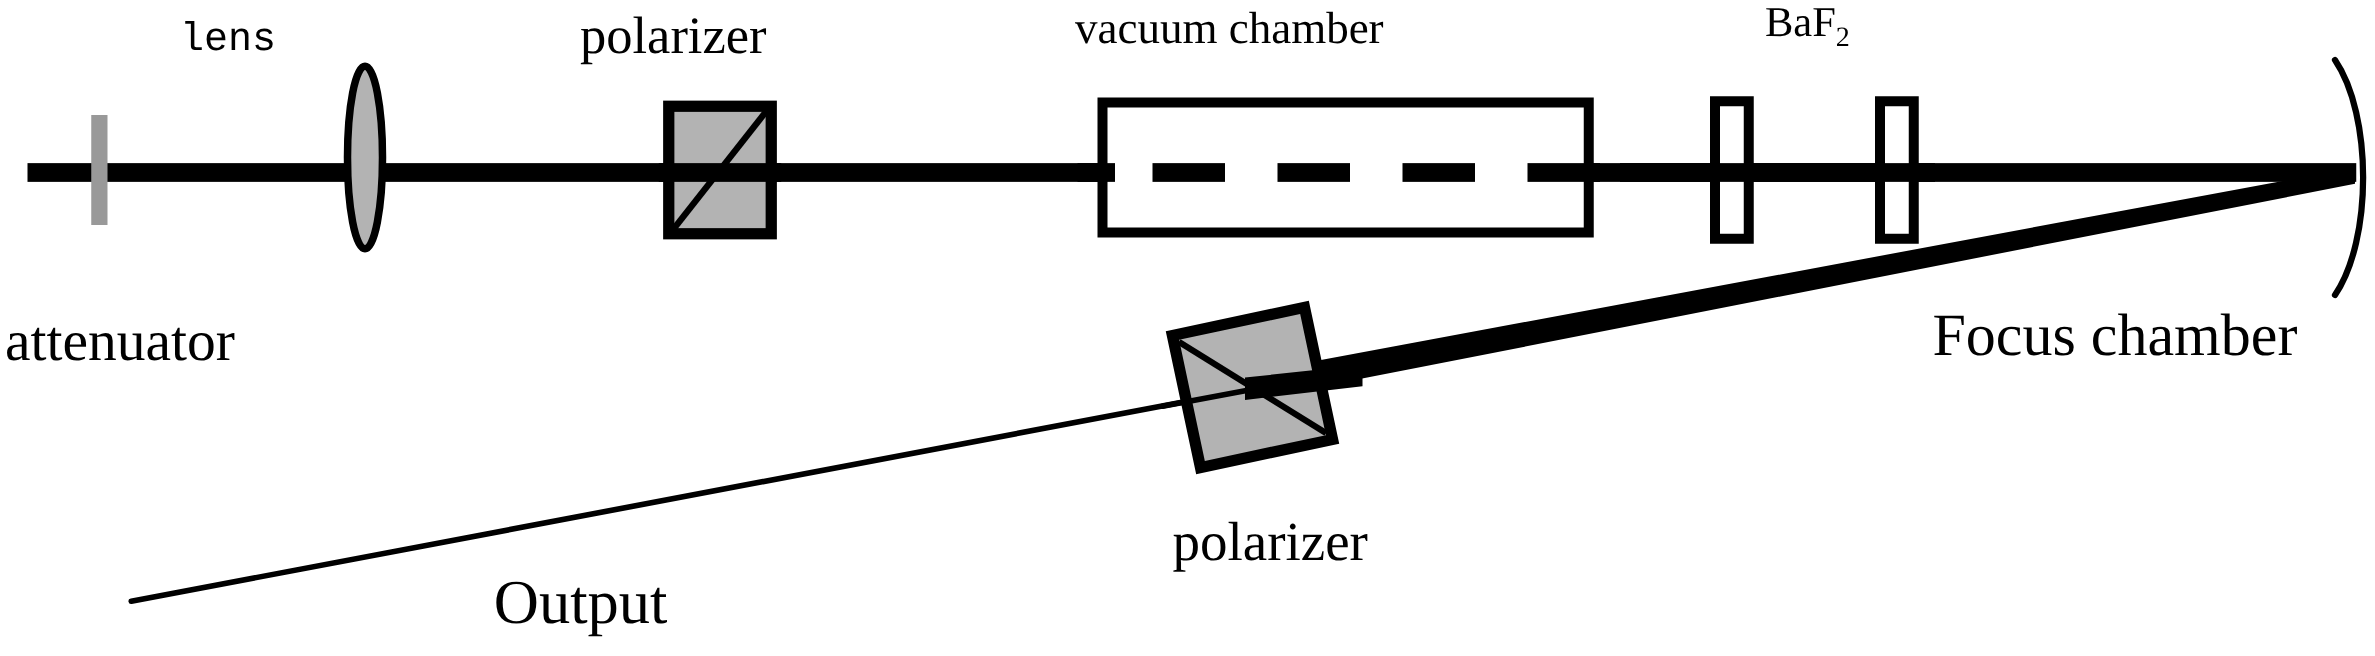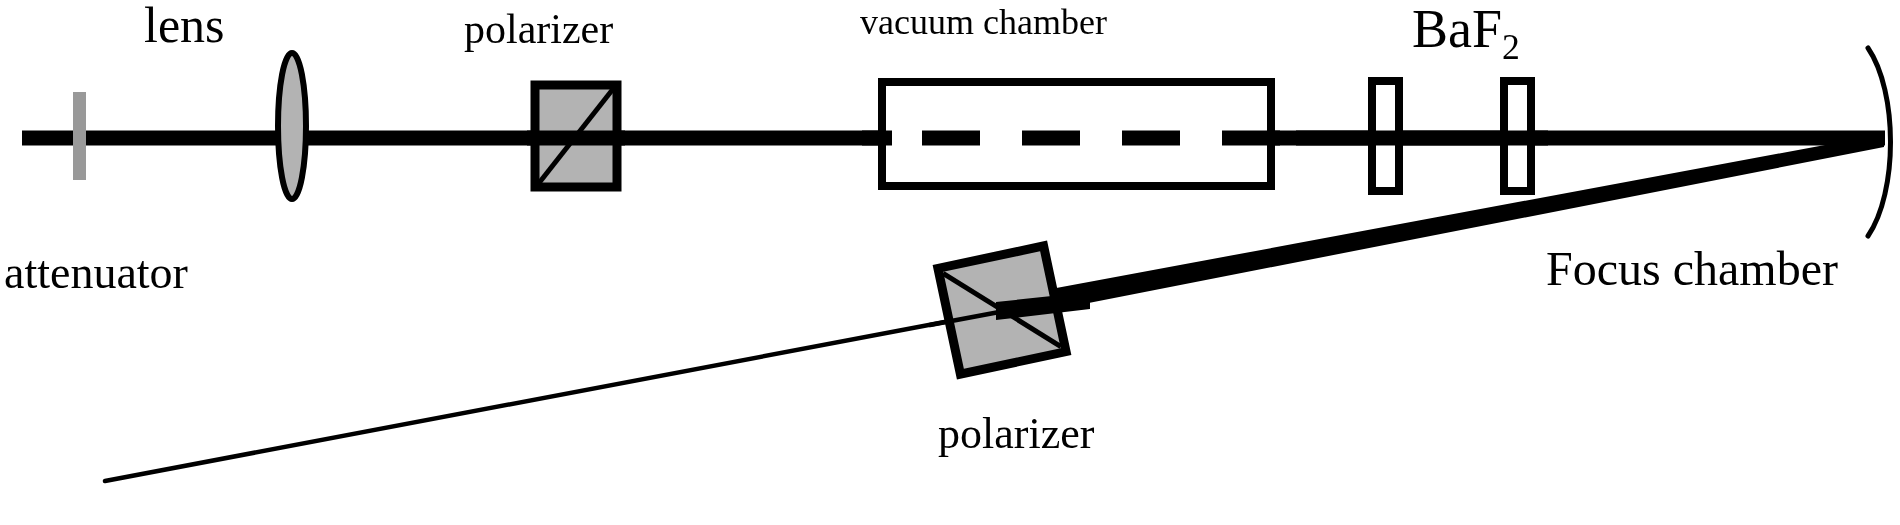--- a/index.html
+++ b/index.html
@@ -28,24 +28,24 @@
   }
   .dlabel {
     position: absolute;
     font-family: "Liberation Serif", "DejaVu Serif", serif;
     color: #000000;
     white-space: nowrap;
     line-height: 1;
     font-weight: normal;
   }
   .lbl-attenuator { left: 4px;    top: 250px; font-size: 46px; text-align: right; }
-  .lbl-lens       { left: 144px;  top: 0;   font-size: 50px; }
+  .lbl-lens       { left: 144px;  top: 16px;   font-size: 32px; font-family: Liberation Mono, monospace; }
   .lbl-polarizer-top { left: 464px; top: 8px; font-size: 42px; }
   .lbl-vacuum     { left: 860px;  top: 4px;   font-size: 36px; }
-  .lbl-baf2       { left: 1412px; top: 2px;   font-size: 54px; }
+  .lbl-baf2       { left: 1412px; top: 2px;   font-size: 34px; }
   .lbl-focus      { left: 1546px; top: 245px; font-size: 48px; }
   .lbl-polarizer-bottom { left: 938px; top: 412px; font-size: 44px; }
   .lbl-output     { left: 395px;  top: 456px; font-size: 50px; }
   .sub {
     font-size: 0.66em;
     vertical-align: sub;
     line-height: 1;
   }
 </style>
 </head>
@@ -111,14 +111,15 @@
   <div class="dlabel lbl-polarizer-top">polarizer</div>
 
   <div class="dlabel lbl-vacuum">vacuum chamber</div>
 
   <div class="dlabel lbl-baf2"><span>BaF</span><span class="sub">2</span></div>
 
   <div class="dlabel lbl-focus">Focus chamber</div>
 
   <div class="dlabel lbl-polarizer-bottom">polarizer</div>
 
+  <div class="dlabel lbl-output">Output</div>
 
 </div>
 
 </body></html>

